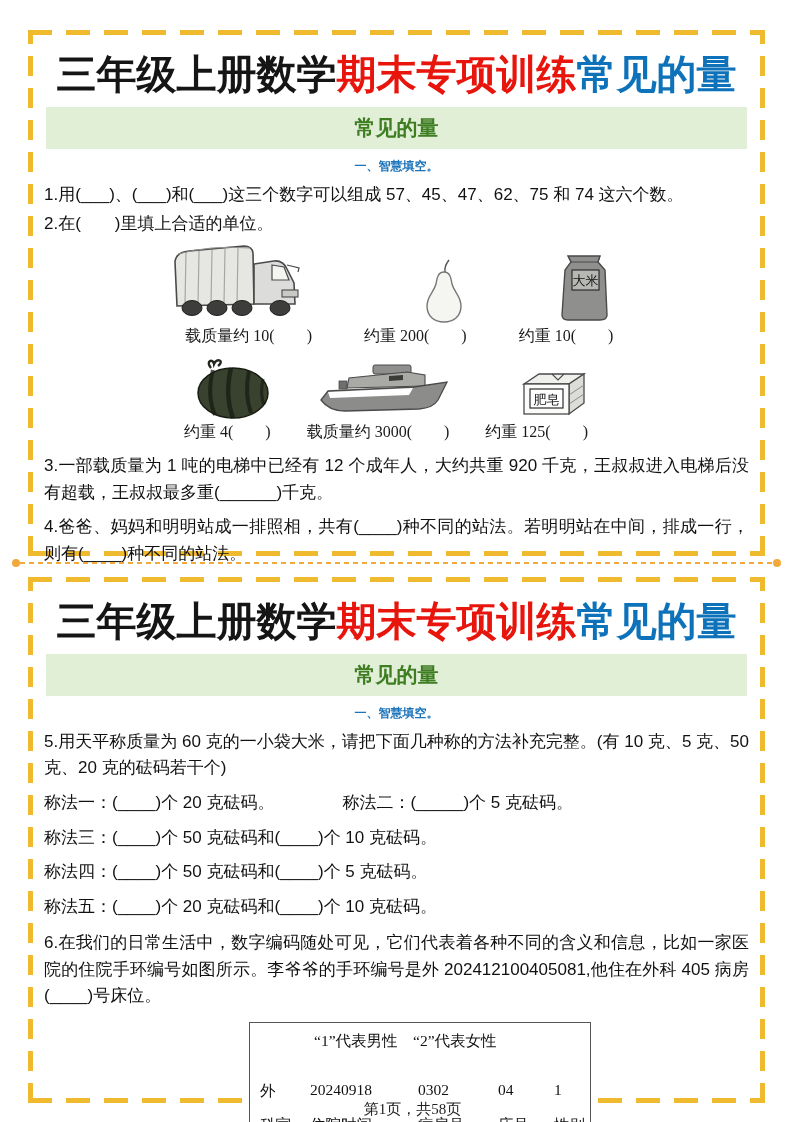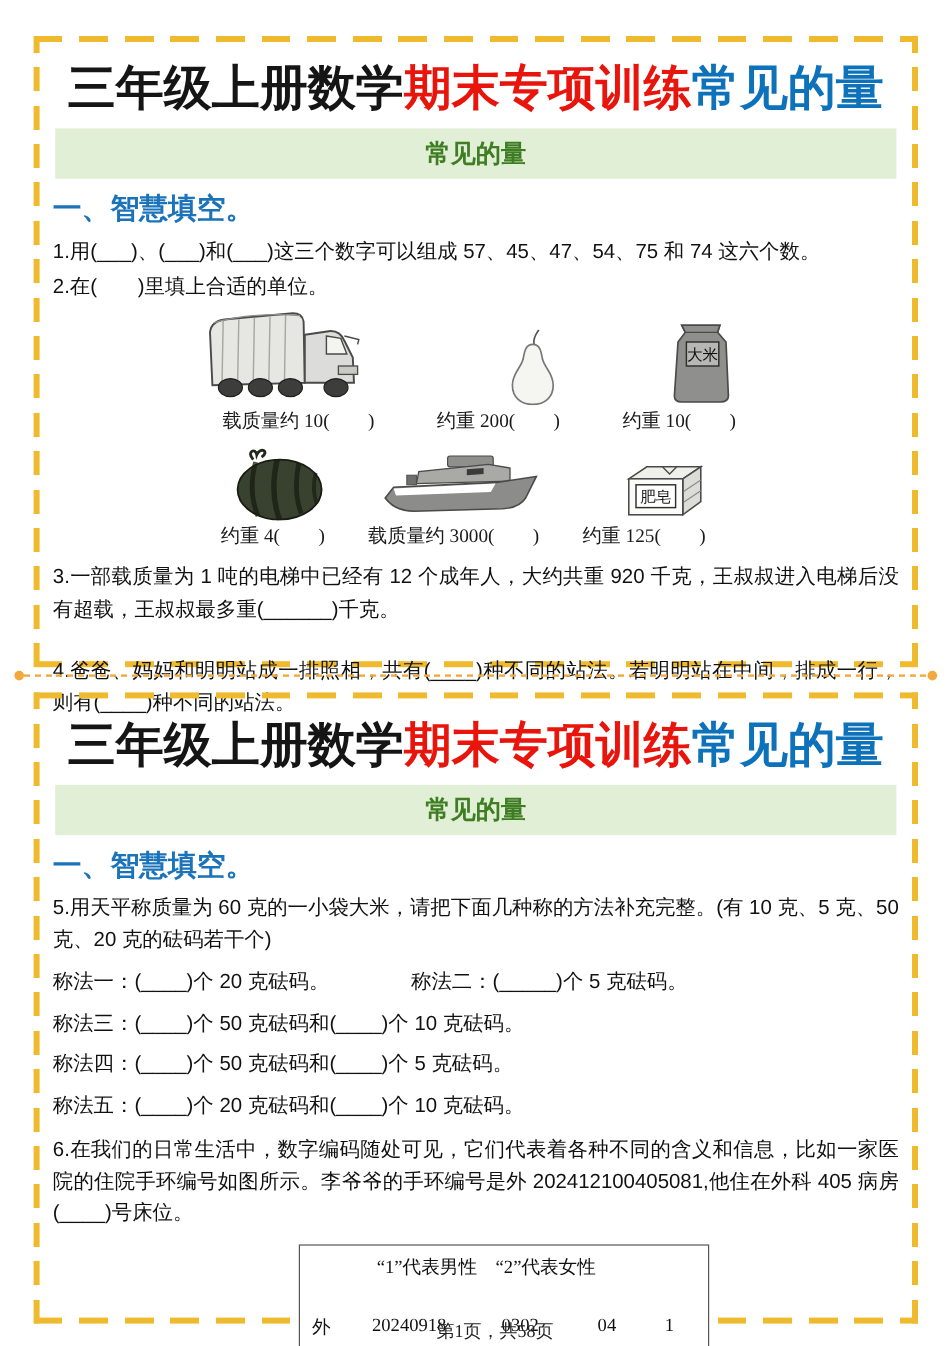--- a/index.html
+++ b/index.html
@@ -46,22 +46,23 @@
     font-size: 21px;
     font-weight: 700;
     text-align: center;
     padding: 7px 0;
     margin: 4px 2px 9px;
   }
 
   .sec-heading {
     color: #1b73ba;
     font-weight: 700;
-    font-size: 24px;
+    font-size: 12px;
     margin: 4px 0 7px;
+    text-align: center;
   }
 
   .q {
     font-size: 17px;
     line-height: 1.55;
     margin: 3px 0;
     text-align: justify;
   }
 
   
@@ -139,21 +140,21 @@
 
   <section class="card card1">
     <h1 class="title">
       <span class="t-black">三年级上册数学</span><span class="t-red">期末专项训练</span><span class="t-blue">常见的量</span>
     </h1>
 
     <div class="banner">常见的量</div>
 
     <div class="sec-heading">一、智慧填空。</div>
 
-    <p class="q">1.用(___)、(___)和(___)这三个数字可以组成 57、45、47、54、75 和 74 这六个数。</p>
+    <p class="q">1.用(___)、(___)和(___)这三个数字可以组成 57、45、47、62、75 和 74 这六个数。</p>
     <p class="q">2.在(　　)里填上合适的单位。</p>
 
     <div class="pic-row pic-row1">
       <figure class="pic-item">
         <svg width="150" height="82" viewBox="0 0 150 82">
           <path d="M13 21 Q14 11 27 10 L82 5 Q90 5 91 12 L92 63 L15 65 Z" fill="#e6e6e3" stroke="#4a4a4a" stroke-width="1.6"></path>
           <path d="M24 11 L23 64 M37 10 L36 64 M50 9 L49 64 M63 8 L62 64 M76 6.5 L75 64" stroke="#a6a6a3" stroke-width="1.2" fill="none"></path>
           <path d="M16 13 Q48 4 88 7" stroke="#8f8f8c" stroke-width="1" fill="none"></path>
           <path d="M92 23 L112 20 Q121 19 125 28 L132 42 L133 63 L92 63 Z" fill="#dcdcda" stroke="#4a4a4a" stroke-width="1.6"></path>
           <path d="M110 24 L122 26 L127 39 L110 39 Z" fill="#f4f4f1" stroke="#4a4a4a" stroke-width="1.2"></path>
@@ -219,21 +220,21 @@
           <path d="M53 24 L68 14 M53 33 L68 23" stroke="#8b8b88" stroke-width="1"></path>
           <rect x="8" y="13" width="45" height="30" fill="#fbfbf9" stroke="#4a4a4a" stroke-width="1.3"></rect>
           <rect x="14" y="18" width="33" height="19" fill="#ffffff" stroke="#2e2e2e" stroke-width="1.2"></rect>
           <text x="30.5" y="32.5" text-anchor="middle" font-size="13" font-family="serif" fill="#111">肥皂</text>
         </svg>
         <figcaption class="pic-label">约重 125(　　)</figcaption>
       </figure>
     </div>
 
     <p class="q" style="margin-top:10px">3.一部载质量为 1 吨的电梯中已经有 12 个成年人，大约共重 920 千克，王叔叔进入电梯后没有超载，王叔叔最多重(______)千克。</p>
-    <p class="q" style="margin-top:25px">4.爸爸、妈妈和明明站成一排照相，共有(____)种不同的站法。若明明站在中间，排成一行，则有(____)种不同的站法。</p>
+    <p class="q" style="margin-top:8px">4.爸爸、妈妈和明明站成一排照相，共有(____)种不同的站法。若明明站在中间，排成一行，则有(____)种不同的站法。</p>
   </section>
 
   <div class="divider">
     <span class="dot"></span>
     <span class="dash-line"></span>
     <span class="dot"></span>
   </div>
 
   <section class="card card2">
     <h1 class="title">

